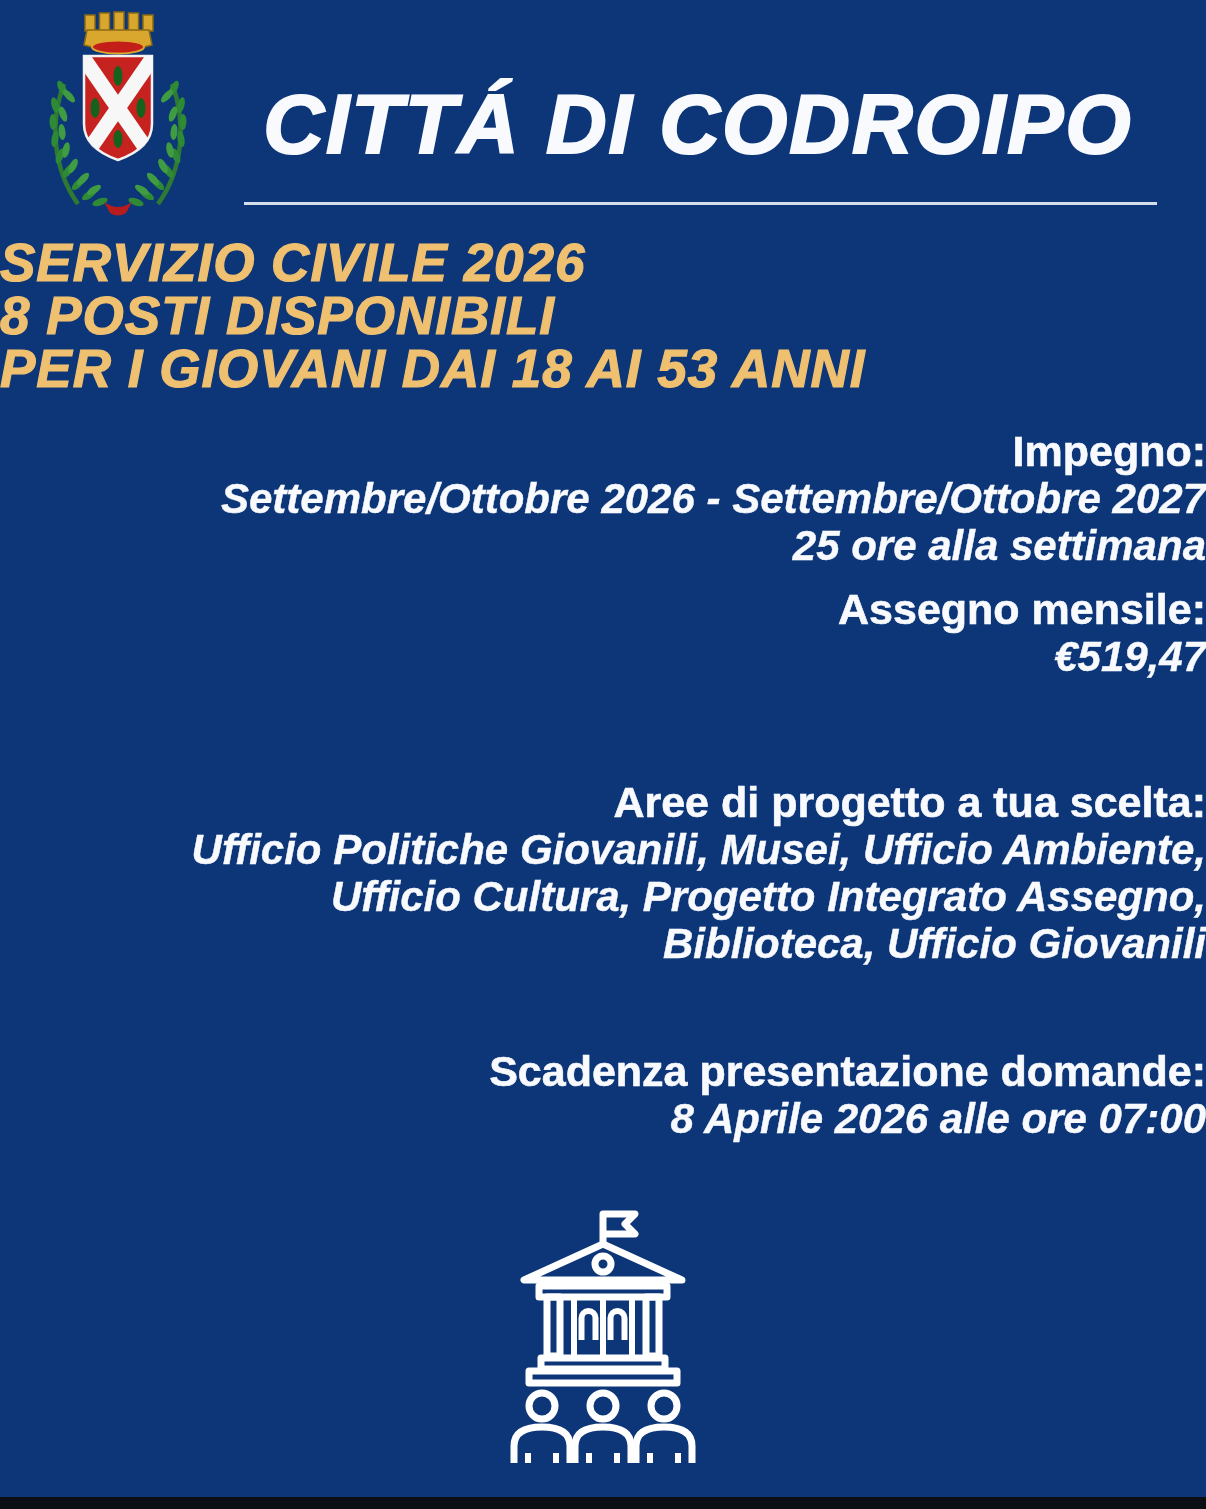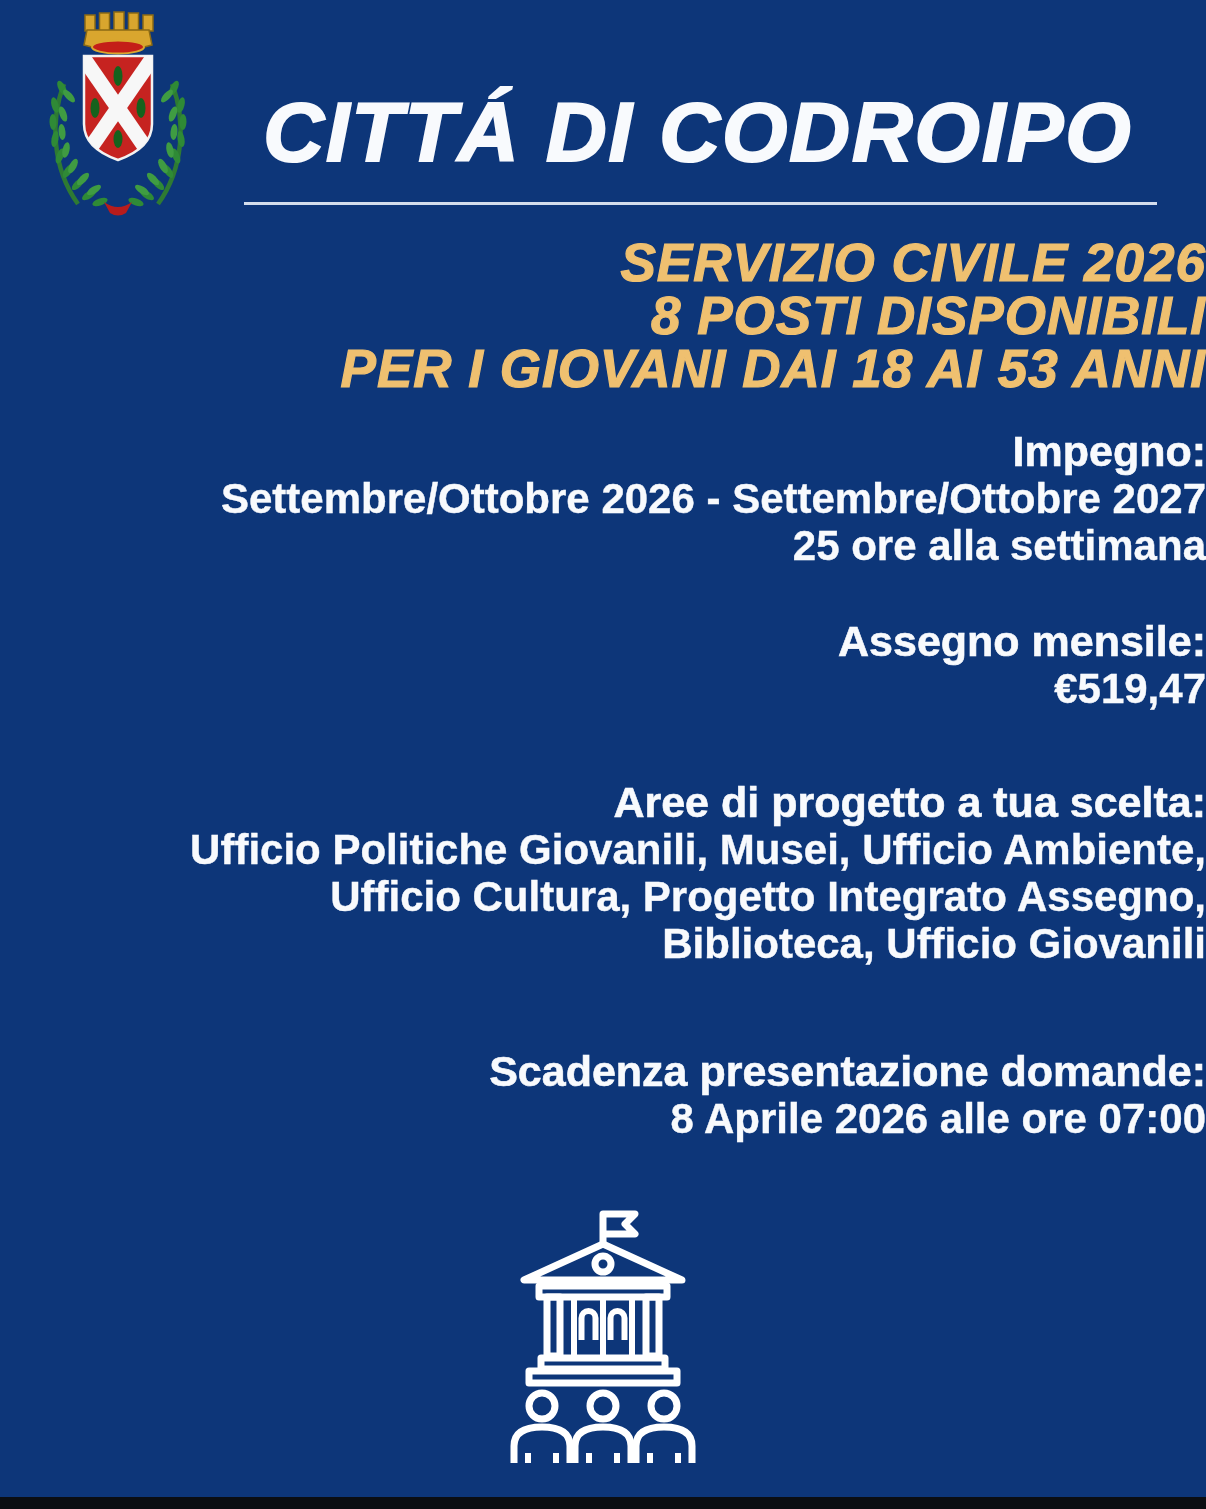--- a/index.html
+++ b/index.html
@@ -14,48 +14,48 @@
   .poster{
     position:relative;
     width:1206px;height:1509px;
     background:var(--bg);
     overflow:hidden;
     font-family:"Liberation Sans","DejaVu Sans",sans-serif;
   }
   
   .crest{position:absolute;left:42px;top:8px;width:152px;height:208px;}
   .city-title{
-    position:absolute;left:200px;right:10px;top:76px;margin:8px;
+    position:absolute;left:200px;right:10px;top:76px;margin:0;
     text-align:center;color:var(--white);
     font-size:84px;font-weight:bold;font-style:italic;
     letter-spacing:2px;line-height:96px;white-space:nowrap;
     -webkit-text-stroke:2.2px var(--white);
   }
   .divider{position:absolute;left:244px;top:202px;width:913px;height:3px;background:var(--divider);}
   
   .headline{
     position:absolute;left:0;right:0;top:236px;margin:0;
-    text-align:right;color:var(--gold);
+    text-align:left;color:var(--gold);
     font-size:53px;font-weight:bold;font-style:italic;
     line-height:53px;letter-spacing:1px;
     -webkit-text-stroke:1.2px var(--gold);
   }
   .headline div{white-space:nowrap;}
   
   .sec{position:absolute;left:0;right:0;margin:0;text-align:right;color:var(--white);}
   .sec .h{
     font-size:43px;font-weight:bold;font-style:normal;line-height:47px;
     -webkit-text-stroke:0.6px var(--white);
   }
   .sec .l{
-    font-size:42px;font-weight:bold;line-height:47px;
+    font-size:42px;font-weight:bold;font-style:italic;line-height:47px;
     -webkit-text-stroke:0.4px var(--white);white-space:nowrap;
   }
   #sec-impegno{top:428px;}
-  #sec-assegno{top:618px;padding-left:24px;}
+  #sec-assegno{top:586px;padding-left:24px;}
   #sec-aree{top:763px;margin-top:16px;}
   #sec-scadenza{top:1048px;margin-left:40px;}
   
   .townhall{position:absolute;left:508px;top:1200px;width:190px;height:285px;}
   .bottom-bar{position:absolute;left:0;right:0;bottom:0;height:12px;background:var(--bar);}
 </style>
 </head>
 <body>
 
 <div class="poster">

